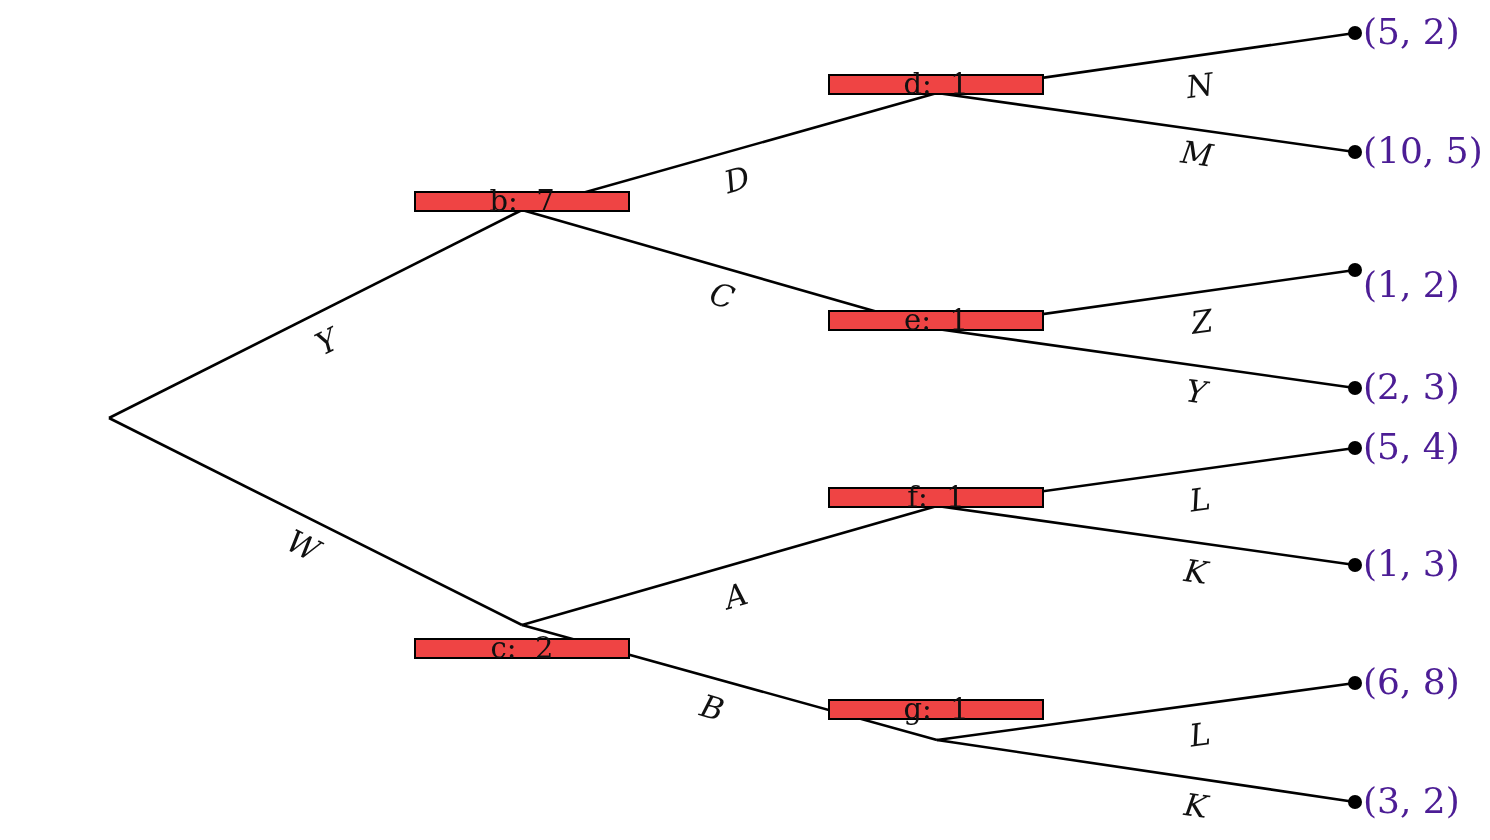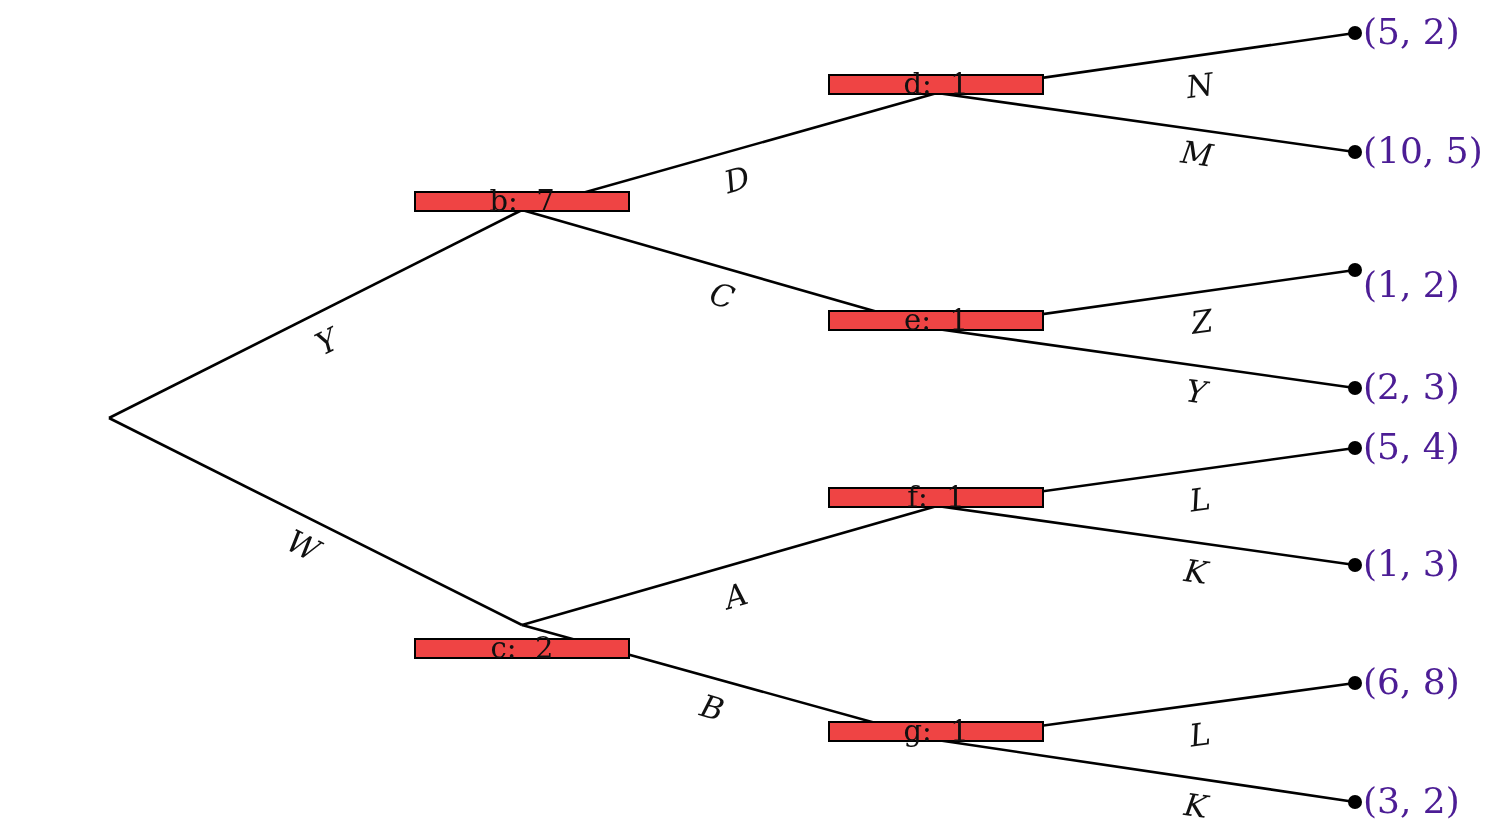--- a/index.html
+++ b/index.html
@@ -93,21 +93,21 @@
     <circle cx="1355" cy="565" r="7"></circle>
     <circle cx="1355" cy="683" r="7"></circle>
     <circle cx="1355" cy="802" r="7"></circle>
   </svg>
 
   <div class="node" style="left:414px; top:191px;">b:  7</div>
   <div class="node" style="left:414px; top:606px;margin-top:32px;">c:  2</div>
   <div class="node" style="left:828px; top:74px;">d:  1</div>
   <div class="node" style="left:828px; top:310px;">e:  1</div>
   <div class="node" style="left:828px; top:487px;">f:  1</div>
-  <div class="node" style="left:828px; top:721px;">g:  1</div>
+  <div class="node" style="left:828px; top:699px;">g:  1</div>
 
   <div class="elabel" style="left:327px;  top:342px; transform:translate(-50%,-50%) rotate(-26.7deg);">Y</div>
   <div class="elabel" style="left:303px;  top:546px; transform:translate(-50%,-50%) rotate(26.6deg);">W</div>
   <div class="elabel" style="left:737px;  top:180px; transform:translate(-50%,-50%) rotate(-15.9deg);">D</div>
   <div class="elabel" style="left:722px;  top:296px; transform:translate(-50%,-50%) rotate(16deg);">C</div>
   <div class="elabel" style="left:736px;  top:596px; transform:translate(-50%,-50%) rotate(-16deg);">A</div>
   <div class="elabel" style="left:712px;  top:708px; transform:translate(-50%,-50%) rotate(16deg);">B</div>
   <div class="elabel" style="left:1200px; top:86px;  transform:translate(-50%,-50%) rotate(-8deg);">N</div>
   <div class="elabel" style="left:1197px; top:154px; transform:translate(-50%,-50%) rotate(8.2deg);">M</div>
   <div class="elabel" style="left:1202px; top:322px; transform:translate(-50%,-50%) rotate(-8deg);">Z</div>

